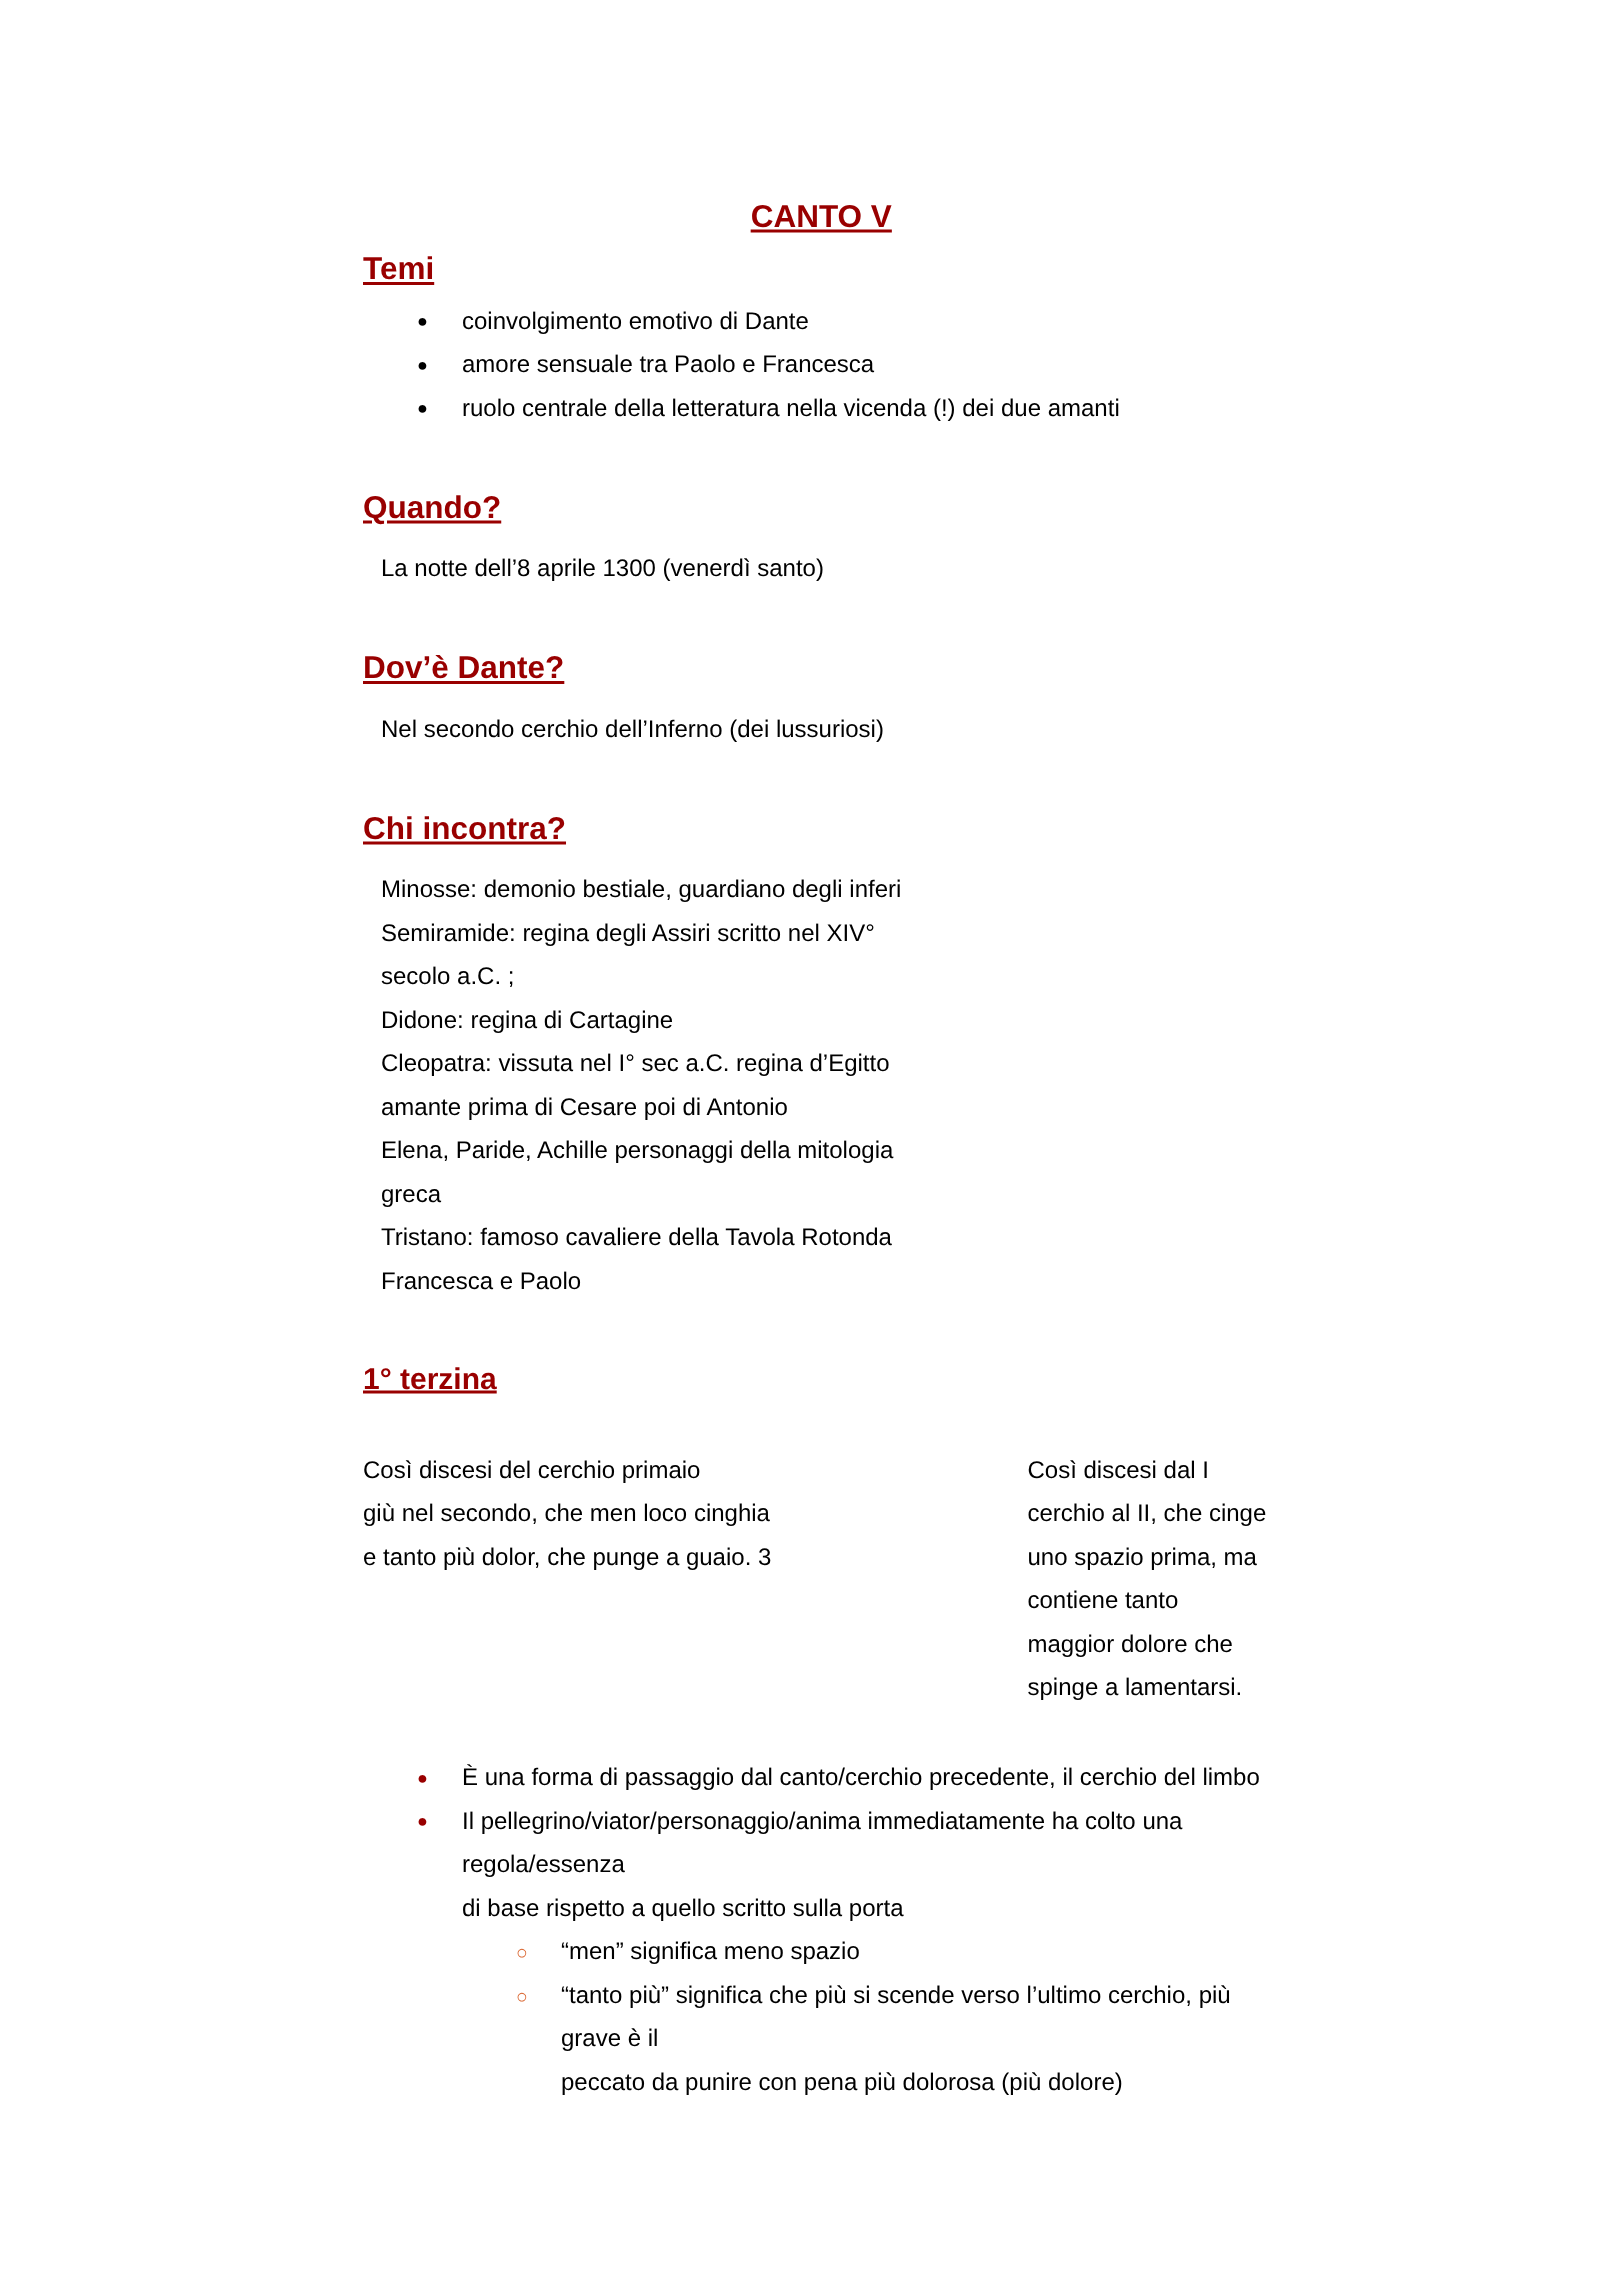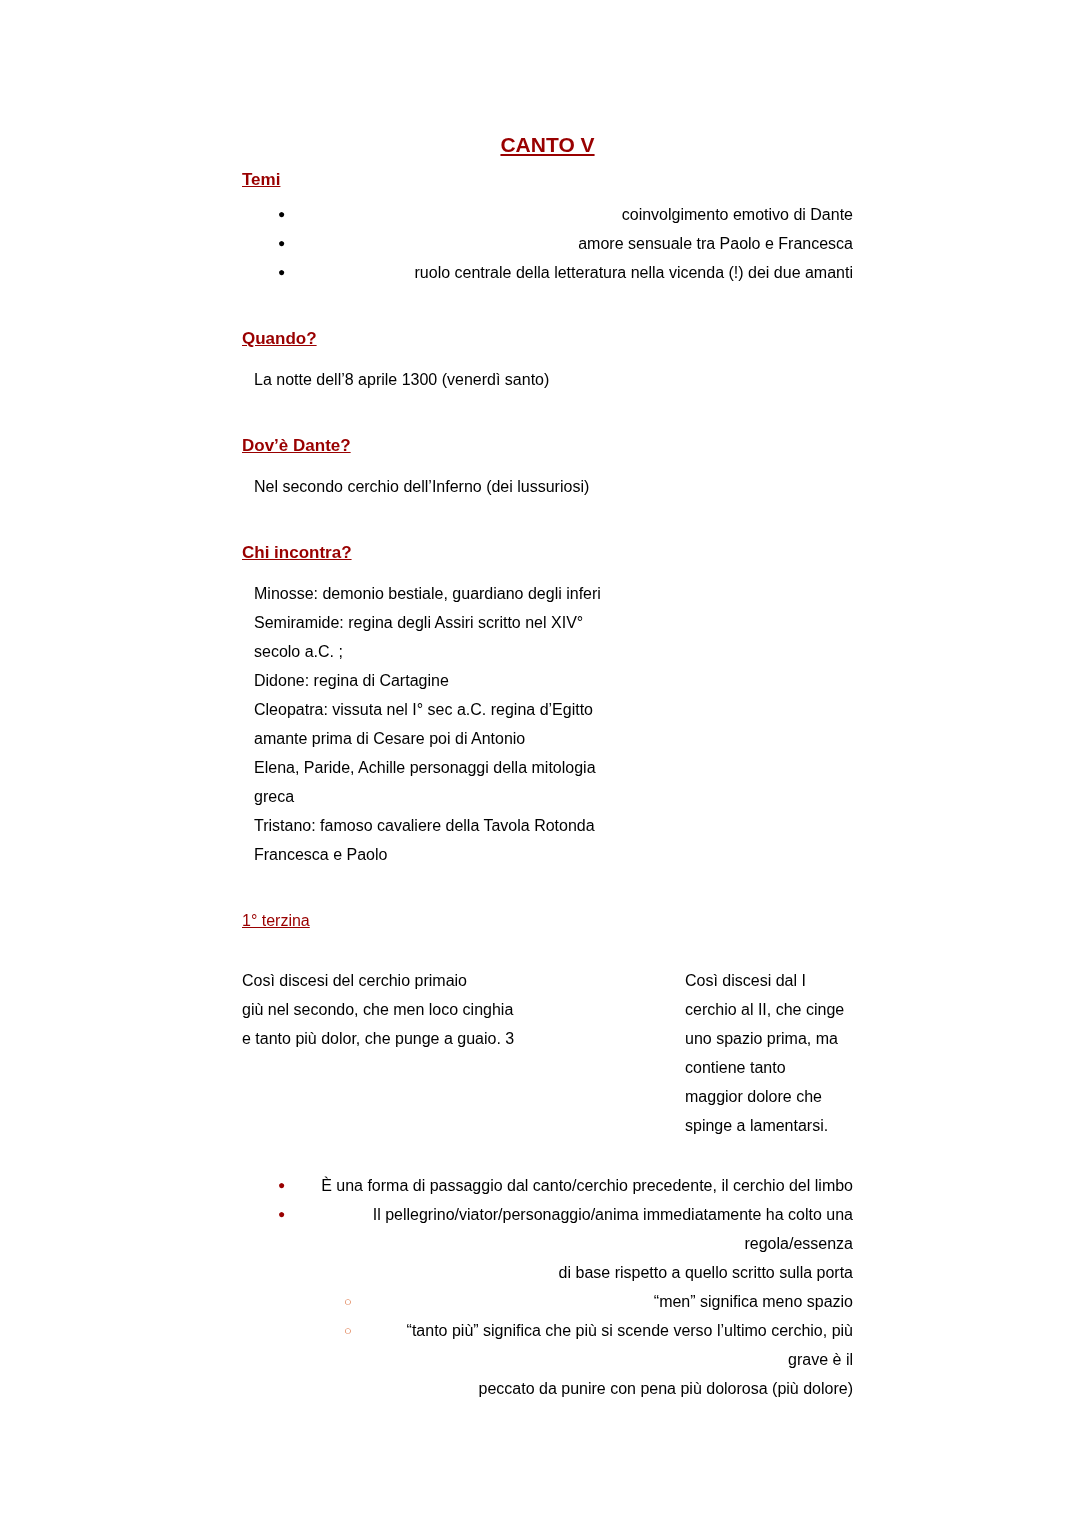--- a/index.html
+++ b/index.html
@@ -19,38 +19,38 @@
     text-align: center;
     color: #990000;
     font-weight: 700;
     font-size: 21px;
     text-decoration: underline;
     margin-bottom: 4px;
   }
   .heading {
     color: #990000;
     font-weight: 700;
-    font-size: 17px;
+    font-size: 21px;
     text-decoration: underline;
     margin: 37px 0 6px 0;
   }
   .heading.first { margin-top: 6px; }
-  .heading.light { font-weight: 400; font-size: 16px; }
+  .heading.light { font-weight: 700; font-size: 20px; }
   .para { margin: 12px; }
   .line { }
   .list { margin: 0; }
   .li { display: flex; align-items: flex-start; }
   .li .bullet {
     flex: 0 0 30px;
     width: 30px;
     margin-left: 36px;
     font-size: 12px;
     line-height: 29px;
   }
-  .li .text { flex: 1; text-align: right; }
+  .li .text { flex: 1; }
   .li.maroon .bullet { color: #990000; }
   .li.sub .bullet {
     margin-left: 102px;
     color: #d9622b;
     font-size: 13px;
   }
   .terzina-row { display: flex; margin-top: 31px; }
   .terzina-col.left { width: 443px; flex: 0 0 443px; }
   .terzina-col.right { flex: 1; }
   .terzina-list { margin-top: 31px; }

